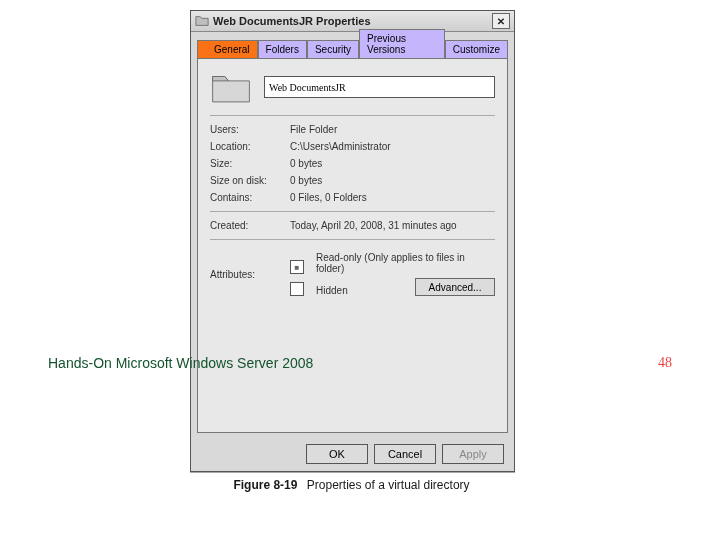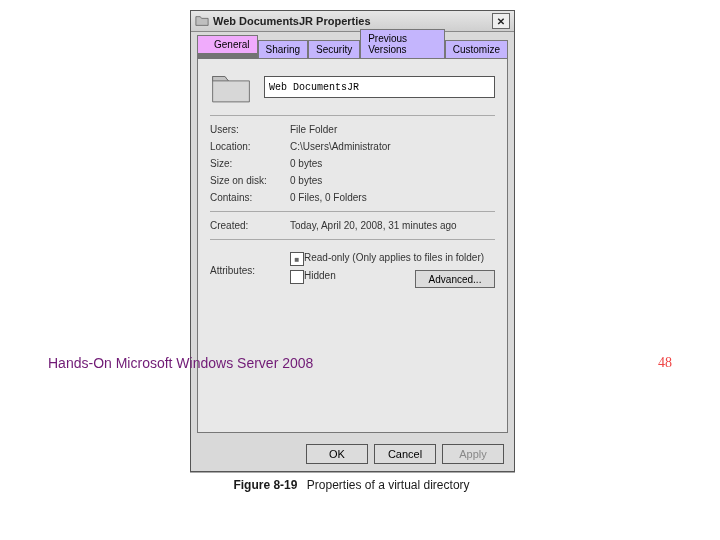--- a/index.html
+++ b/index.html
@@ -65,22 +65,22 @@
   }
   .tab {
     padding: 3px 7px;
     border: 1px solid #777;
     background: #c4b5fd;
     position: relative;
     top: 1px;
     cursor: pointer;
   }
   .tab.active {
-    background: #f0abfc;
-    border-bottom: 6px solid #737373;
+    background: #f97316;
+    border-bottom: 1px solid #737373;
     padding-left: 16px;
   }
   .panel {
     border: 1px solid #777;
     background: #e8e8e8;
     height: 375px;
     padding: 10px 12px;
     box-sizing: border-box;
     font-size: 10px;
     color: #333;
@@ -93,34 +93,34 @@
   }
   .folder-icon {
     width: 42px; height: 36px;
   }
   .name-input {
     flex: 1;
     height: 18px;
     border: 1px solid #555;
     background: #fff;
     padding: 1px 4px;
-    font-family: Liberation Mono, monospace;
+    font-family: Liberation Serif, serif;
     font-size: 10px;
   }
   hr.sep {
     border: none;
     border-top: 1px solid #aaa;
     margin: 8px 0;
   }
   .kv { display: flex; margin: 6px 0; }
   .kv .k { width: 80px; }
   .kv .v { flex: 1; }
   .attr-row { display: flex; align-items: center; }
   .attr-row .k { width: 80px; }
-  .cbwrap { display: flex; align-items: flex-start; gap: 0; margin: 4px 0; }
+  .cbwrap { display: flex; align-items: flex-end; gap: 12px; margin: 4px 0; }
   .cb {
     width: 12px; height: 12px; border: 1px solid #555; background: #fff;
     display: inline-flex; align-items: center; justify-content: center;
     font-size: 9px; cursor: pointer;
   }
   .cb.filled::after { content: "■"; font-size: 8px; color:#666; }
   .adv-btn {
     margin-left: auto;
     height: 18px;
     width: 80px;
@@ -155,21 +155,21 @@
     font-size: 12px;
     color: #1a1a1a;
   }
   .caption .fignum { font-weight: bold; margin-right: 6px; }
   .footer-left {
     position: absolute;
     left: 48px;
     bottom: 14px;
     font-family: Arial, sans-serif;
     font-size: 14px;
-    color: #701a75;
+    color: #14532d;
   }
   .footer-right {
     position: absolute;
     right: 48px;
     bottom: 14px;
     font-family: Liberation Serif, serif;
     font-size: 14px;
     color: #ef4444;
   }
 </style>
@@ -185,21 +185,21 @@
           <path d="M1 3 h5 l1.5 2 H15 v8 H1 z" fill="#bfbfbf" stroke="#555" stroke-width="0.8"></path>
         </svg>
       </span>
       <span class="title">Web DocumentsJR Properties</span>
       <span class="close">✕</span>
     </div>
 
     <div class="client">
       <div class="tabstrip">
         <div class="tab active">General</div>
-        <div class="tab">Sharing</div>
+        <div class="tab">Folders</div>
         <div class="tab">Security</div>
         <div class="tab">Previous Versions</div>
         <div class="tab">Customize</div>
       </div>
 
       <div class="panel">
         <div class="header-row">
           <span class="folder-icon">
             <svg viewBox="0 0 48 40" width="42" height="36">
               <path d="M3 8 h14 l4 5 H45 v24 H3 z" fill="#d7d7d7" stroke="#666" stroke-width="1"></path>

